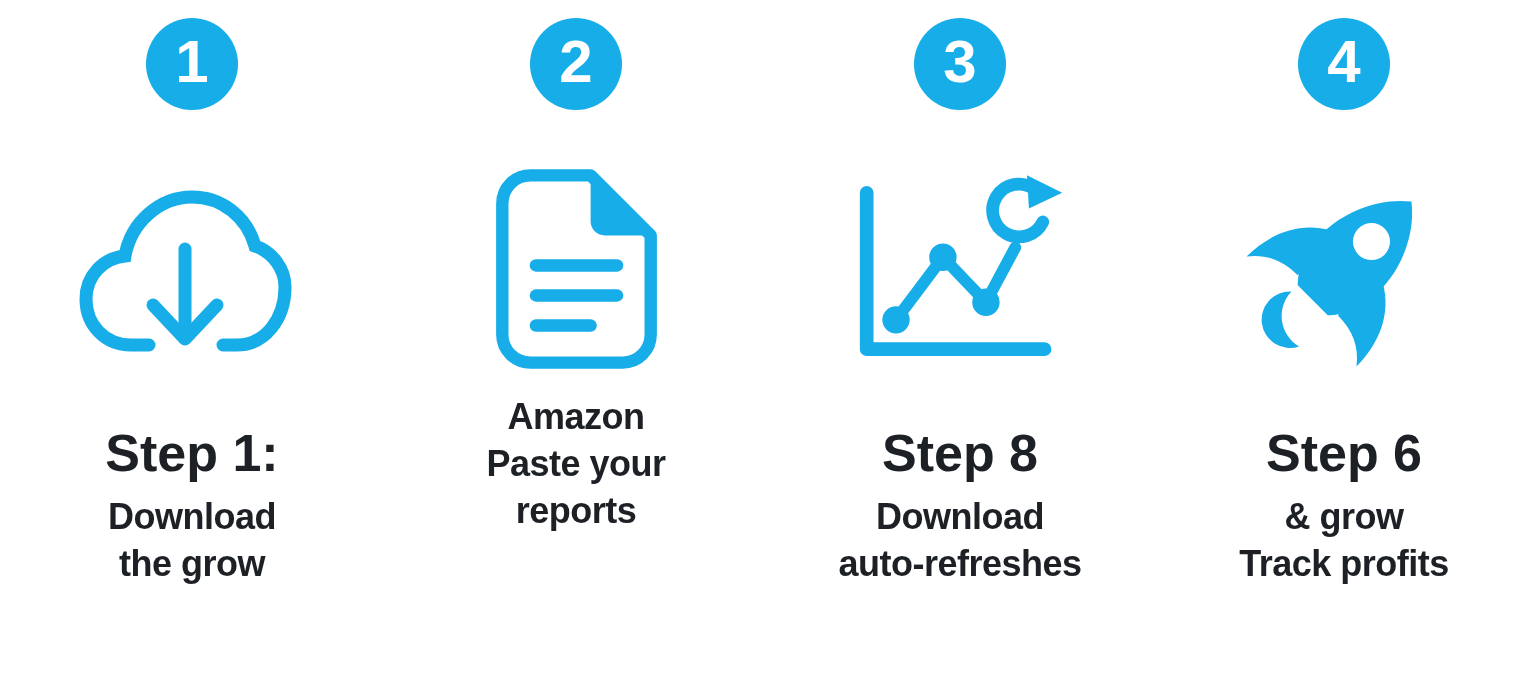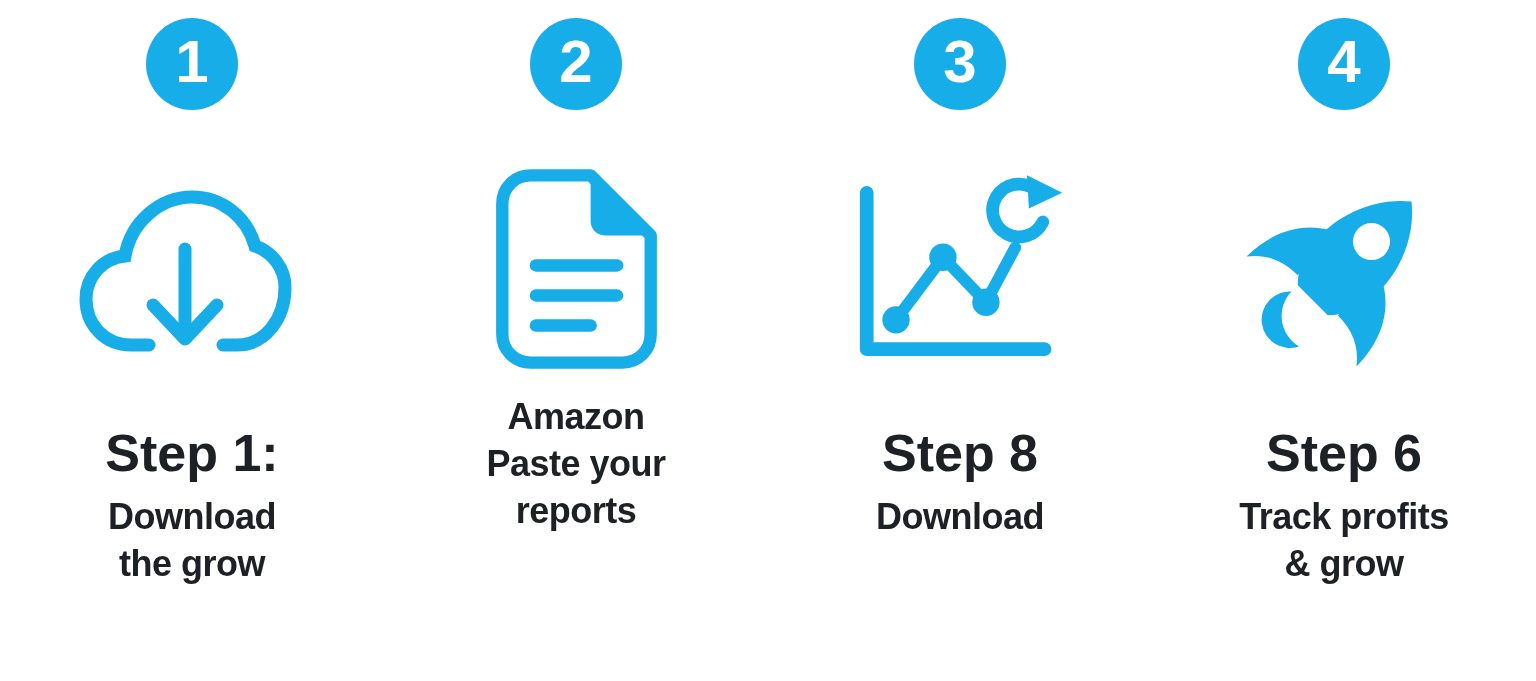--- a/index.html
+++ b/index.html
@@ -126,38 +126,39 @@
         <circle cx="22" cy="76" r="7" fill="currentColor"></circle>
         <circle cx="46" cy="44" r="7" fill="currentColor"></circle>
         <circle cx="68" cy="67" r="7" fill="currentColor"></circle>
         <path d="M92.7 9 A13.5 13.5 0 1 0 97.1 25.9" stroke="currentColor" stroke-width="6.5" stroke-linecap="round"></path>
         <path d="M89 2 L107 11 L90 19 Z" fill="currentColor"></path>
       </svg>
     </div>
     <div class="title">Step 8</div>
     <div class="desc">
       <div class="desc-line">Download</div>
+      <div class="desc-line">auto-refreshes</div>
     </div>
   </div>
 
   <div class="step">
     <div class="badge">
       <span class="badge-num">4</span>
     </div>
     <div class="icon">
       <svg width="212" height="212" viewBox="0 0 120 120" fill="none">
         <g transform="rotate(45 60 60)" fill="currentColor">
           <path d="M60 6 C74 17 83 36 83 55 C83 68 79 78 72 85 L48 85 C41 78 37 68 37 55 C37 36 46 17 60 6 Z"></path>
           <path d="M39 50 C23 59 16 76 16 94 C23 85 32 81 44 81 L39 50 Z"></path>
           <path d="M81 50 C97 59 104 76 104 94 C97 85 88 81 76 81 L81 50 Z"></path>
           <path d="M48 90 A16 16 0 1 0 73 109 A20 20 0 0 1 48 90 Z"></path>
           <circle cx="60" cy="38" r="10.5" fill="#FFFFFF"></circle>
         </g>
       </svg>
     </div>
     <div class="title">Step 6</div>
     <div class="desc">
+      <div class="desc-line">&amp; grow</div>
       <div class="desc-line">Track profits</div>
-      <div class="desc-line">&amp; grow</div>
     </div>
   </div>
 
 </div>
 
 </body></html>

